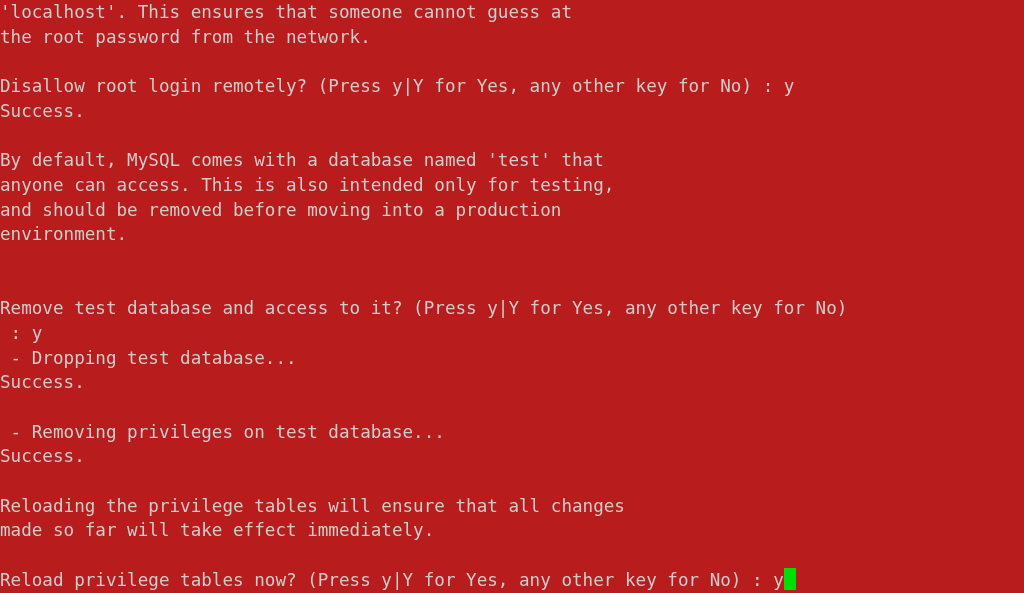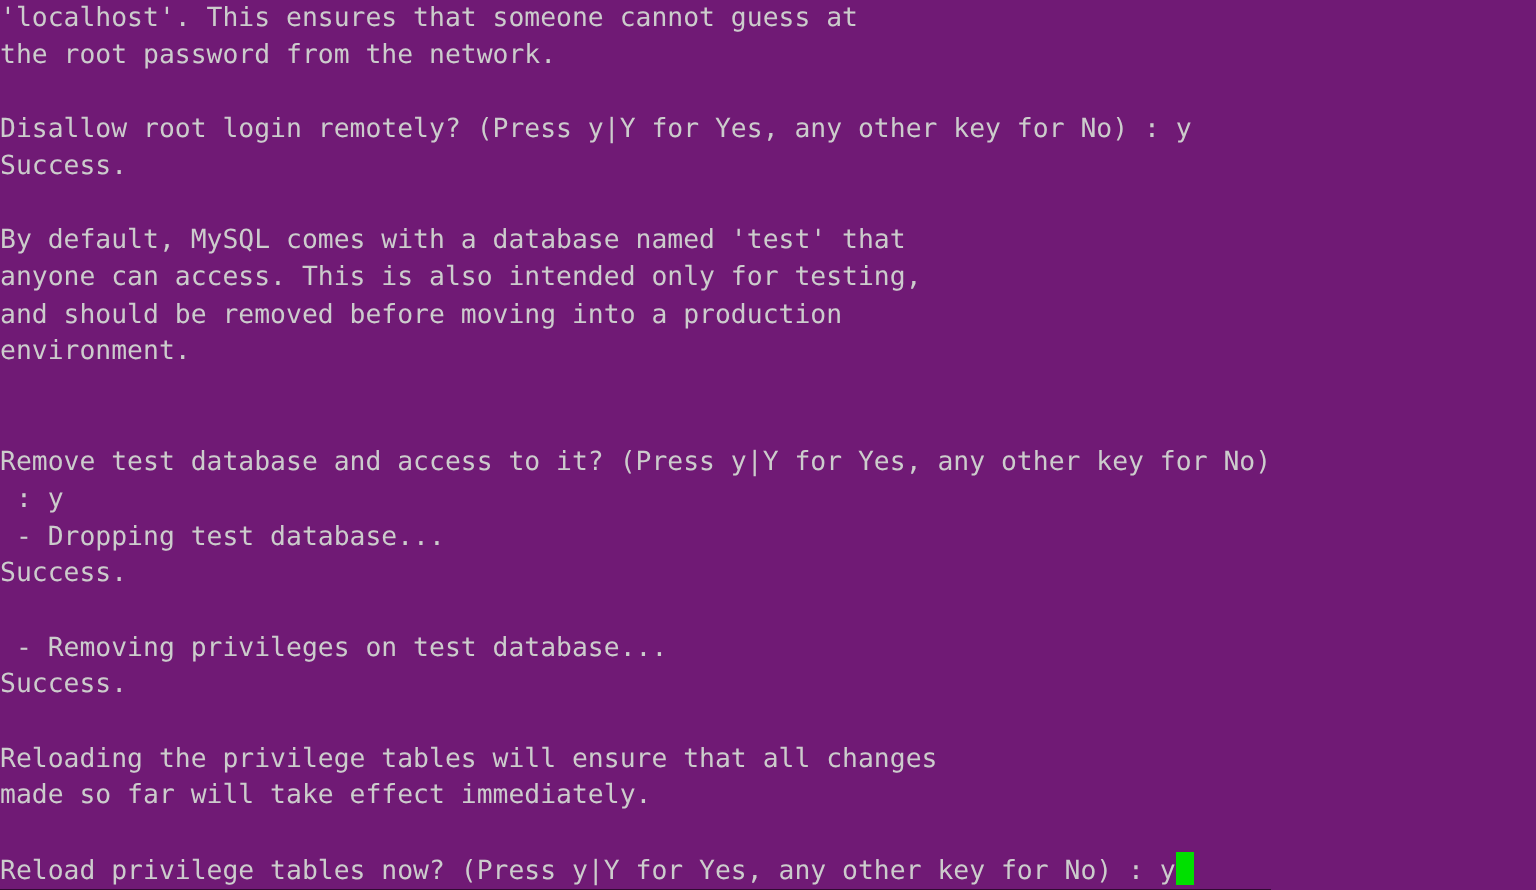--- a/index.html
+++ b/index.html
@@ -53,15 +53,15 @@
     height: 22px;
     vertical-align: -4px;
     background: #00e000;
     margin: 0;
     padding: 0;
   }
 </style>
 </head>
 <body>
 
-<div id="terminal" style="background: #701a75; color: rgb(204, 204, 204);">
+<div id="terminal" style="background: #b91c1c; color: rgb(204, 204, 204);">
   <div id="screen"><div class="trow">'localhost'. This ensures that someone cannot guess at</div><div class="trow">the root password from the network.</div><div class="trow blank"></div><div class="trow">Disallow root login remotely? (Press y|Y for Yes, any other key for No) : y</div><div class="trow">Success.</div><div class="trow blank"></div><div class="trow">By default, MySQL comes with a database named 'test' that</div><div class="trow">anyone can access. This is also intended only for testing,</div><div class="trow">and should be removed before moving into a production</div><div class="trow">environment.</div><div class="trow blank"></div><div class="trow blank"></div><div class="trow">Remove test database and access to it? (Press y|Y for Yes, any other key for No)</div><div class="trow"> : y</div><div class="trow"> - Dropping test database...</div><div class="trow">Success.</div><div class="trow blank"></div><div class="trow"> - Removing privileges on test database...</div><div class="trow">Success.</div><div class="trow blank"></div><div class="trow">Reloading the privilege tables will ensure that all changes</div><div class="trow">made so far will take effect immediately.</div><div class="trow blank"></div><div class="trow">Reload privilege tables now? (Press y|Y for Yes, any other key for No) : y<span class="cursor-block" style="background: rgb(0, 224, 0);"></span></div></div>
 </div>
 
 </body></html>

